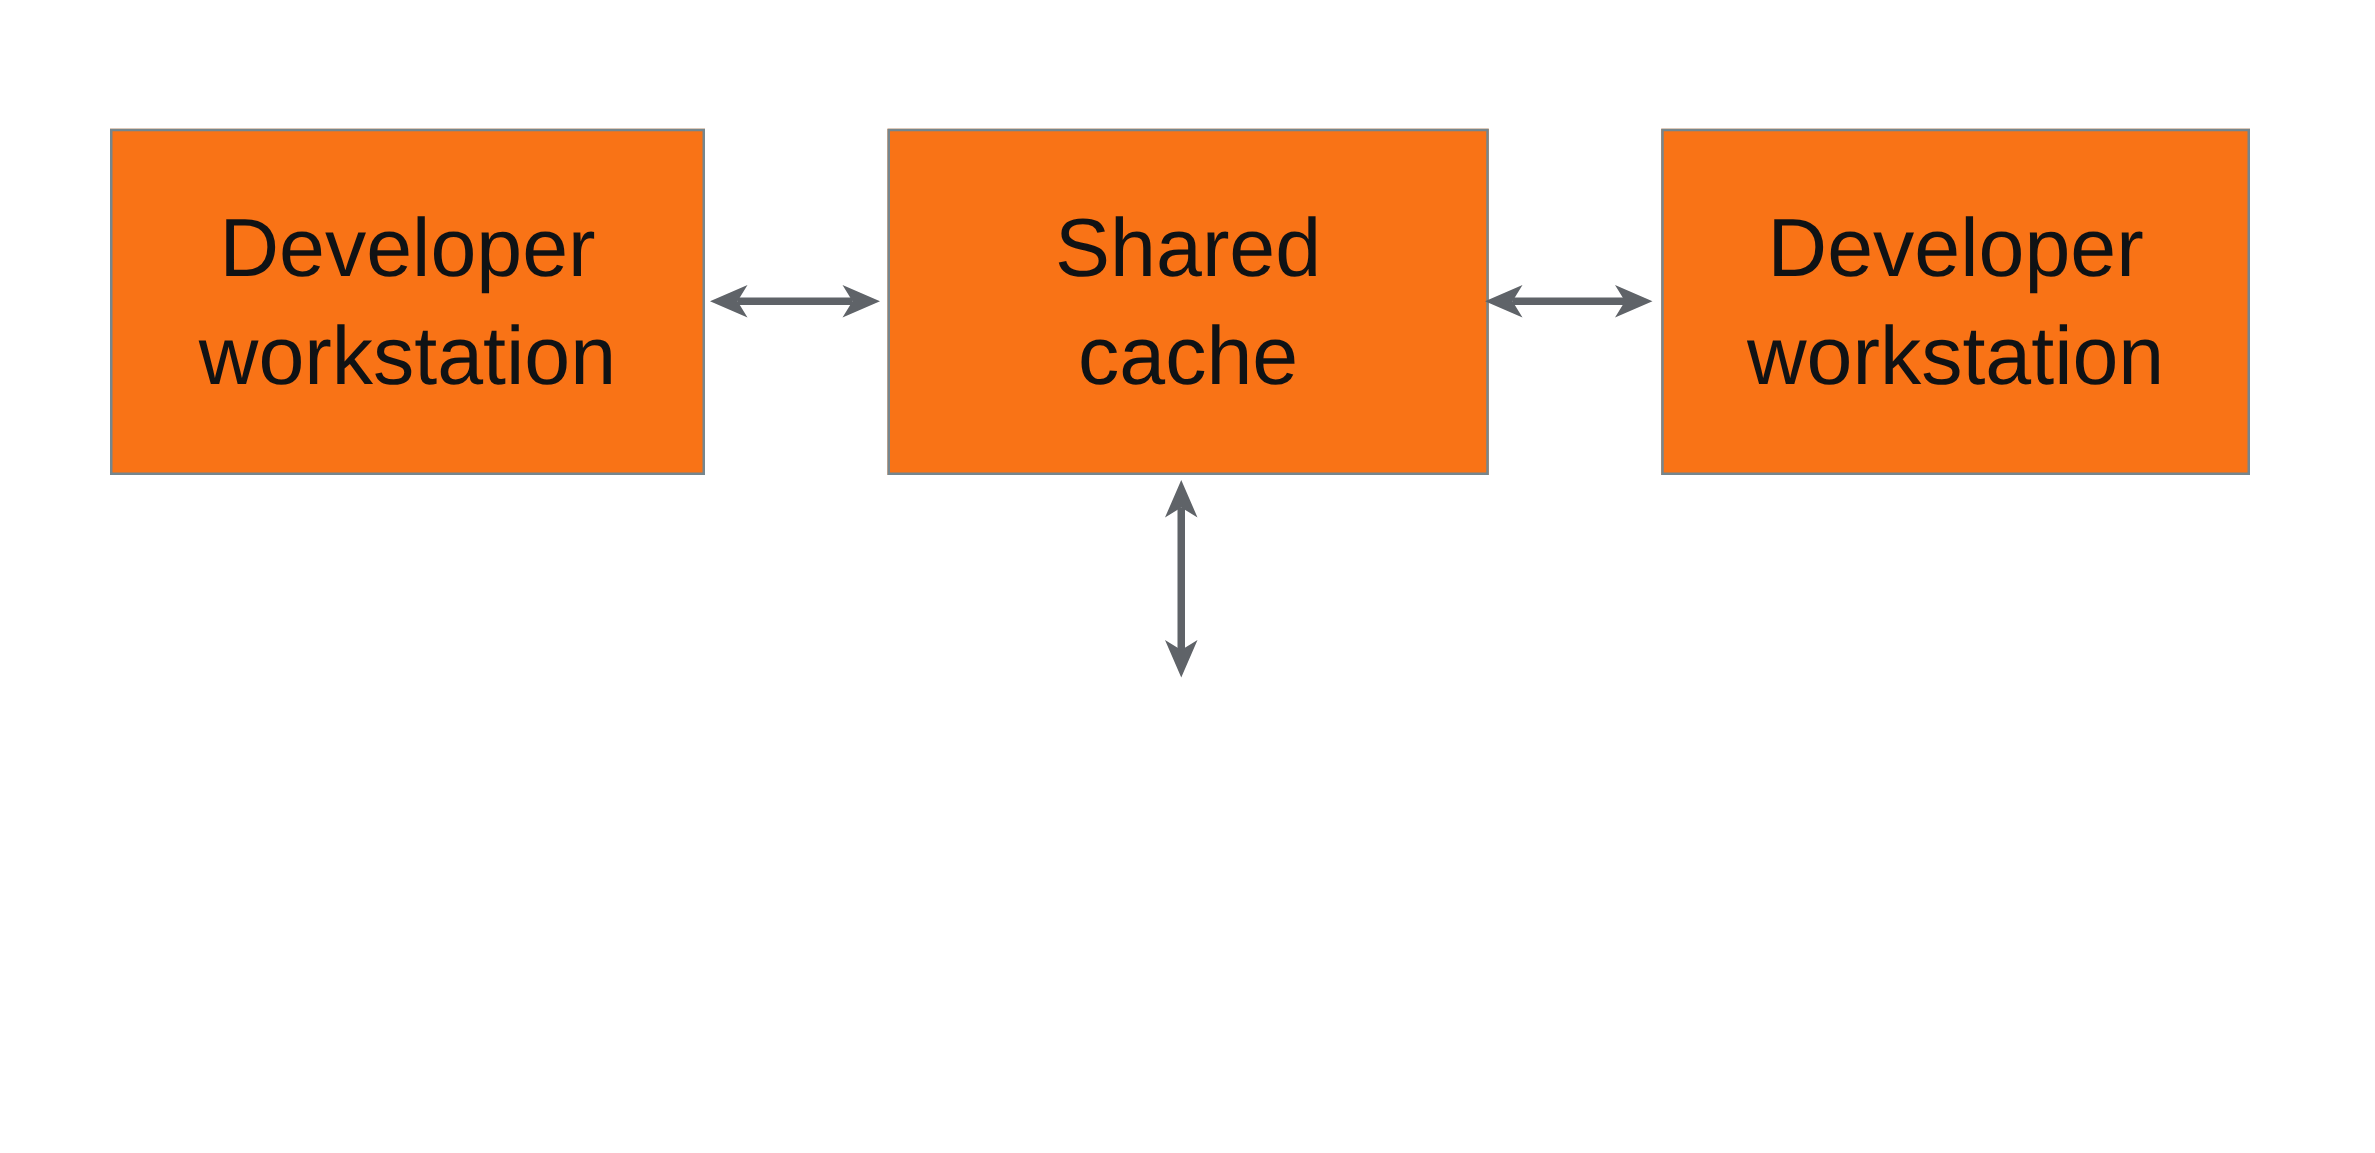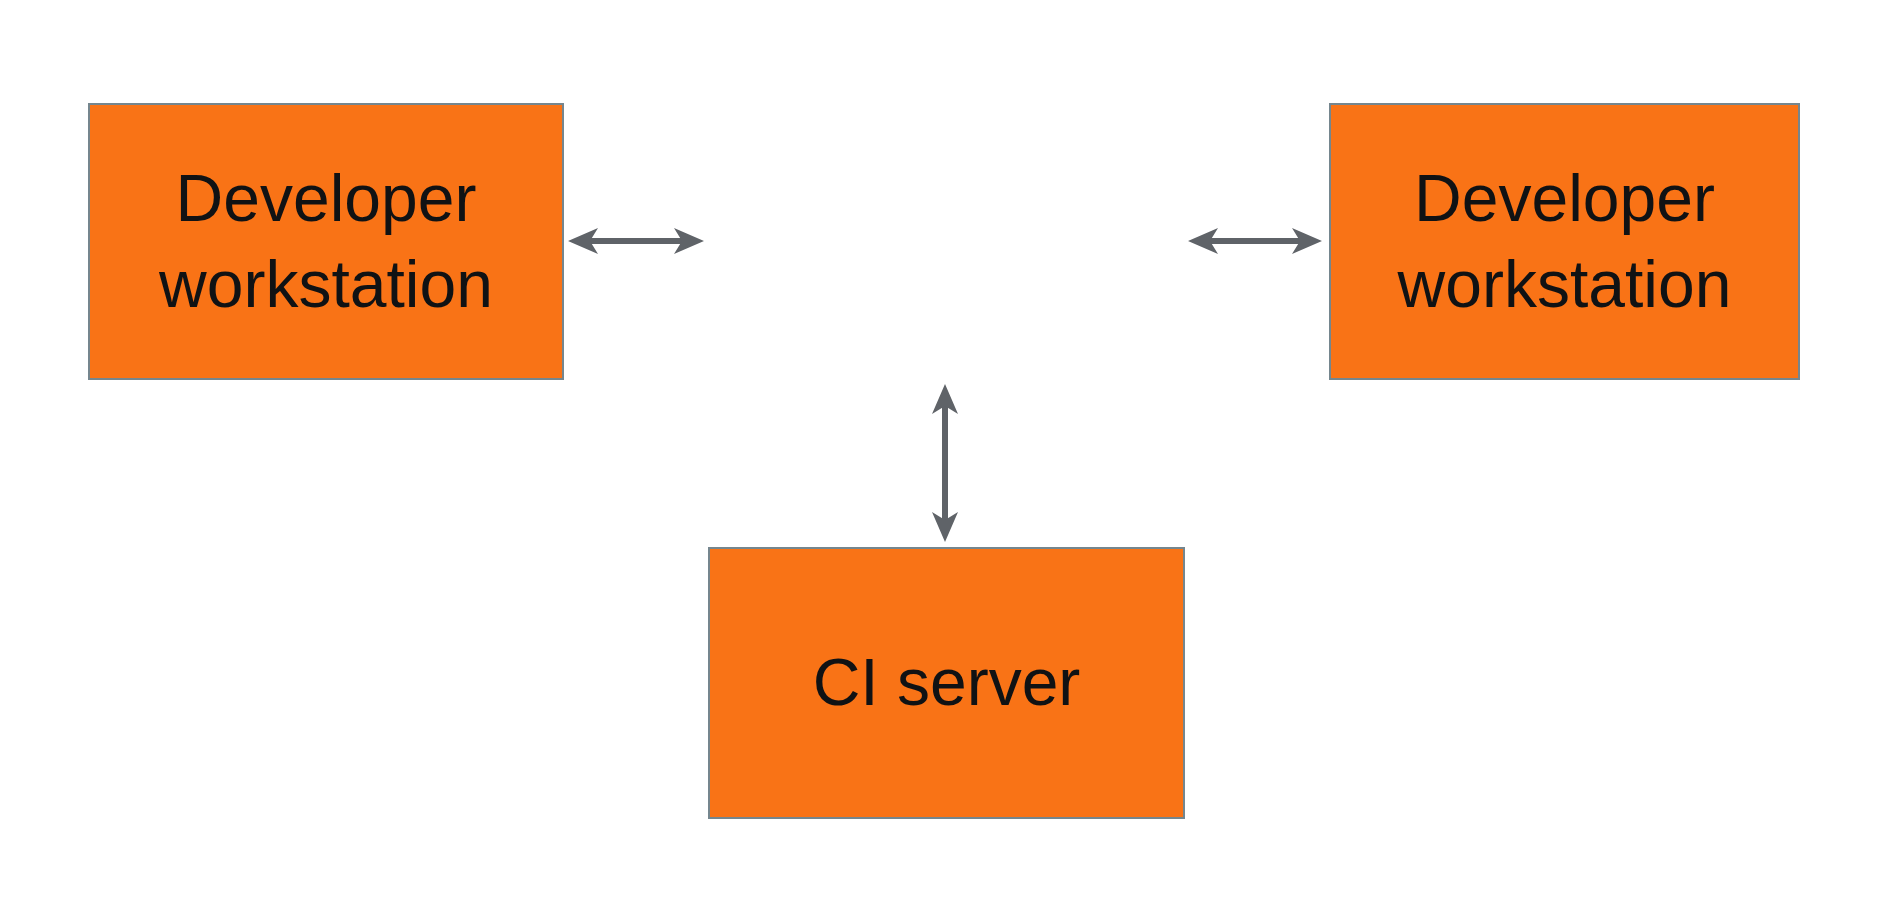--- a/index.html
+++ b/index.html
@@ -53,29 +53,30 @@
 </head>
 <body>
 
 <div class="canvas">
 
   <div class="node node-left">
     <span>Developer
 workstation</span>
   </div>
 
+  <div class="node node-center">
+    <span>Shared
+cache</span>
+  </div>
 
   <div class="node node-right">
     <span>Developer
 workstation</span>
   </div>
 
-  <div class="node node-ci">
-    <span>CI server</span>
-  </div>
 
   <svg class="connectors" viewBox="0 0 1900 922" xmlns="http://www.w3.org/2000/svg">
 
     <g>
       <line class="shaft" x1="590" y1="241" x2="682" y2="241"></line>
       <polygon class="head" points="568,241 598,228 590,241 598,254"></polygon>
       <polygon class="head" points="704,241 674,228 682,241 674,254"></polygon>
     </g>
 
     <g>

